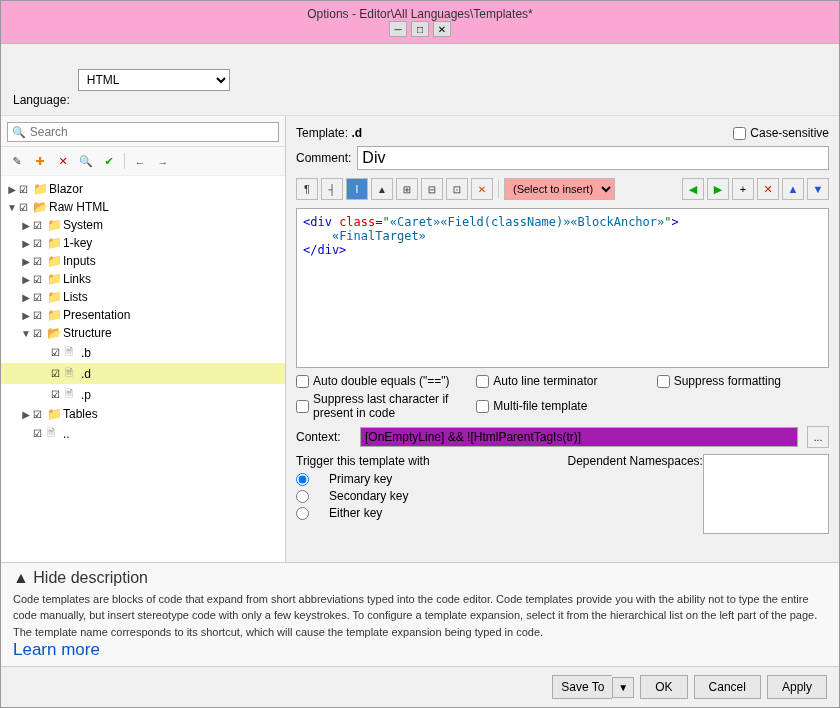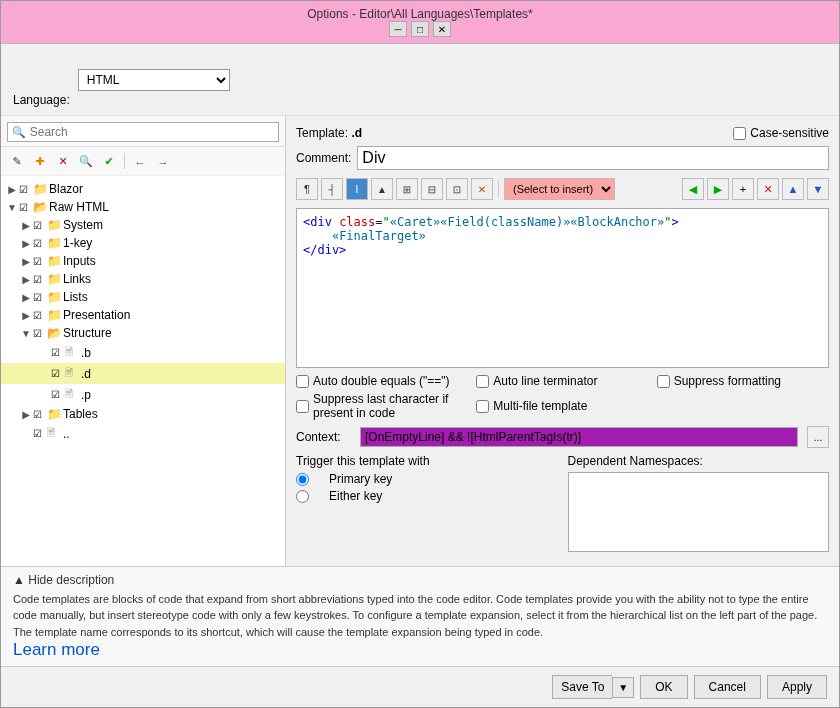--- a/index.html
+++ b/index.html
@@ -257,21 +257,21 @@
       padding: 6px 12px;
       background: #f8f8f8;
       max-height: 120px;
       overflow: hidden;
     }
     .desc-toggle {
       display: flex;
       align-items: center;
       gap: 6px;
       cursor: pointer;
-      font-size: 12px;
+      font-size: 16px;
       margin-bottom: 4px;
       color: #333;
     }
     .desc-text { font-size: 11px; line-height: 1.5; color: #333; }
     .desc-link { color: #0055cc; cursor: pointer; text-decoration: none; font-size: 17px; }
 
     
     .bottom-bar {
       border-top: 1px solid #ccc;
       padding: 8px 12px;
@@ -536,24 +536,28 @@
 
       <div class="trigger-deps">
         <div class="trigger-section">
           <div class="trigger-label">Trigger this template with</div>
           <div class="radio-option">
             <input type="radio" name="trigger" checked="" style="">
             <label>Primary key</label>
           </div>
           <div class="radio-option">
             <input type="radio" name="trigger" style="">
+            <label>Secondary key</label>
+          </div>
+          <div class="radio-option">
+            <input type="radio" name="trigger" style="">
             <label>Either key</label>
           </div>
         </div>
-        <div style="flex:1; display:flex; flex-direction:column;">
+        <div style="flex:1; display:flex; flex-direction:row;">
           <div class="deps-label">Dependent Namespaces:</div>
           <div class="deps-box"></div>
         </div>
       </div>
 
     </div>
   </div>
 
   <div class="description-section">
     <div class="desc-toggle">▲ Hide description</div>

